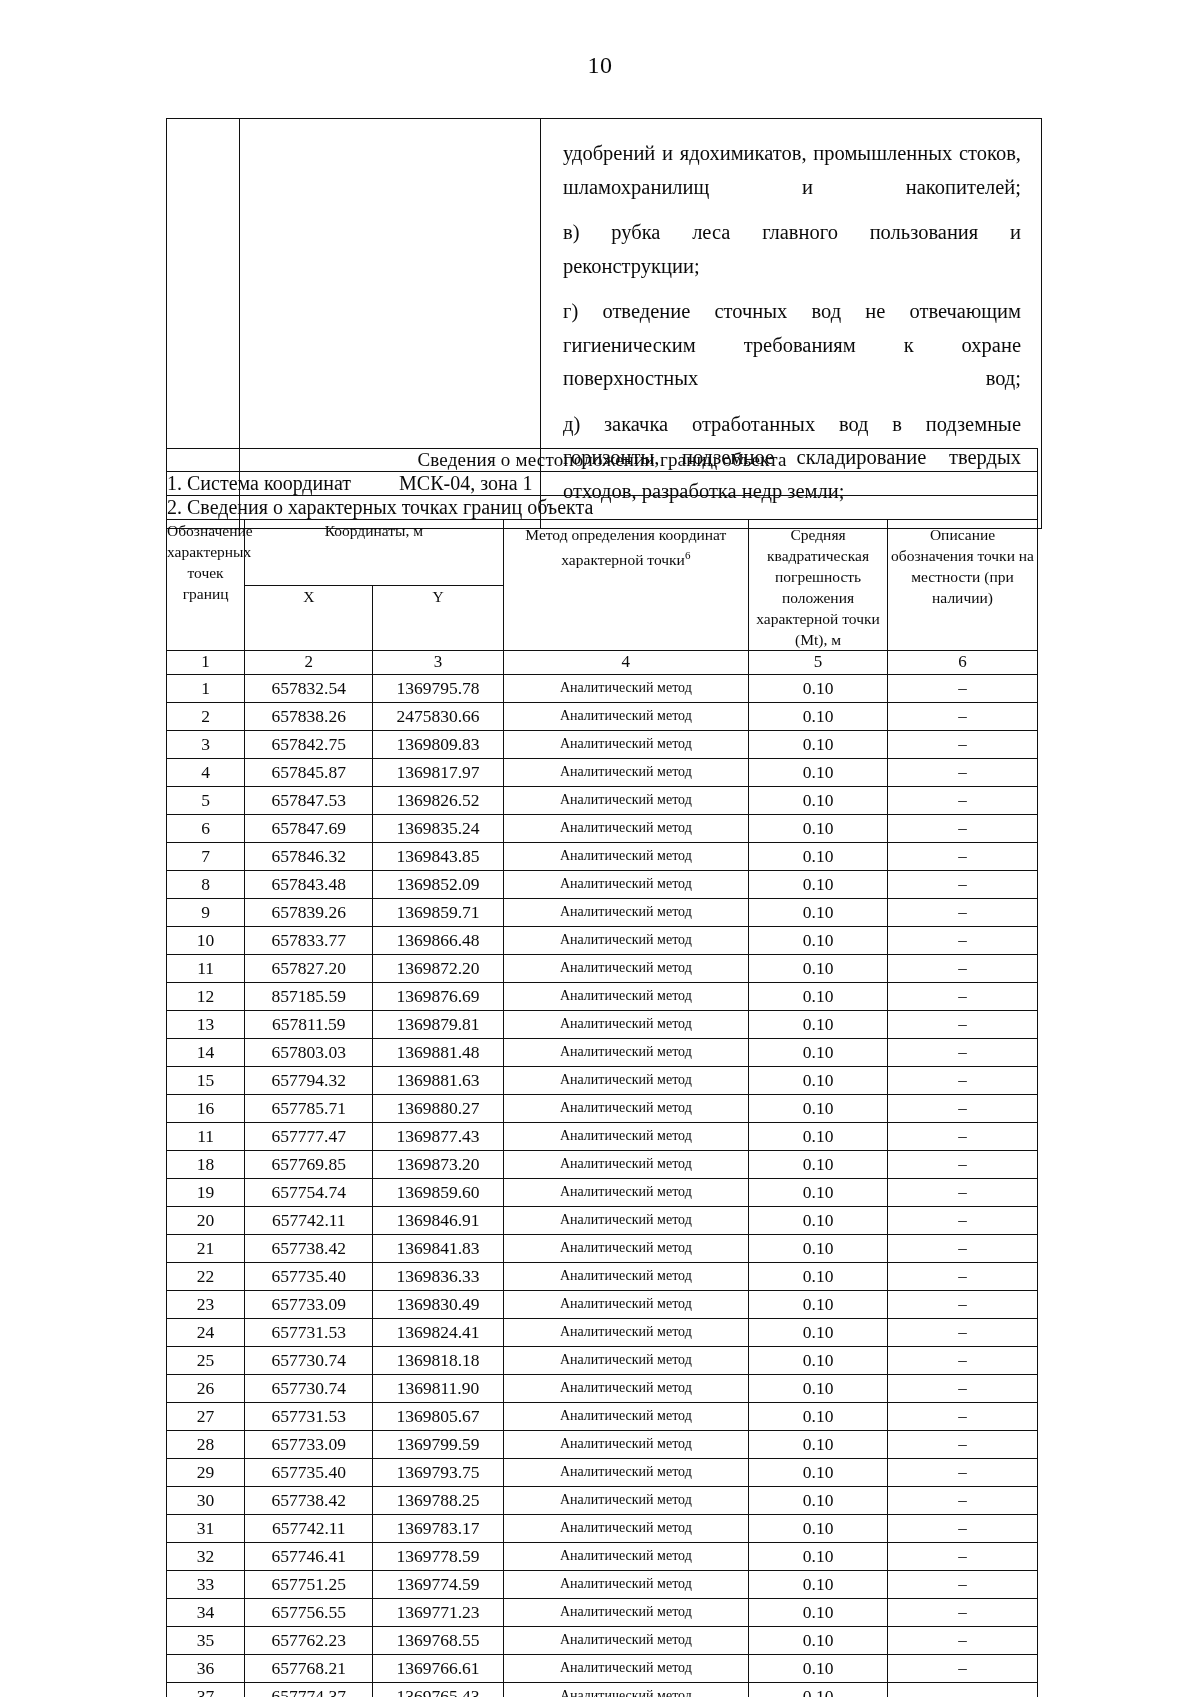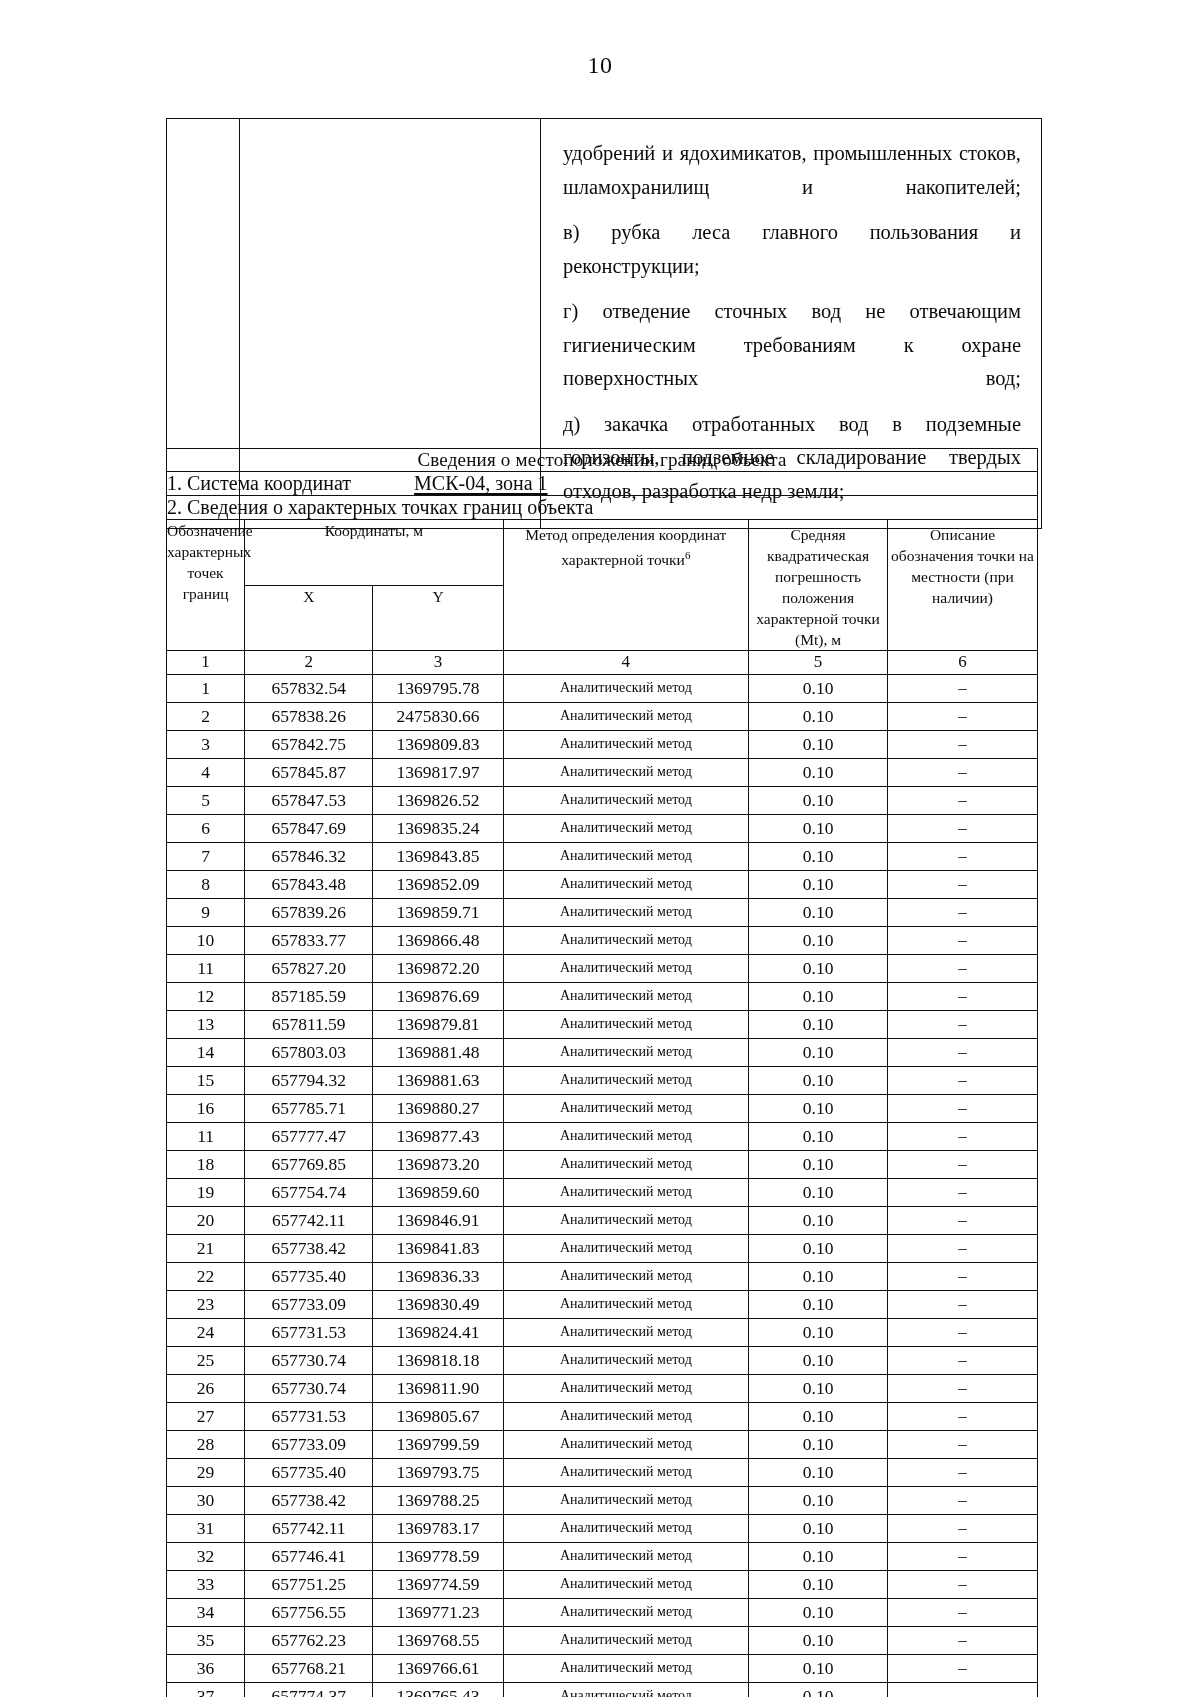--- a/index.html
+++ b/index.html
@@ -91,22 +91,21 @@
     padding: 4px 0 5px 0;
     letter-spacing: 0.2px;
   }
   .band-line {
     font-size: 20px;
     padding: 3px 0 4px 6px;
     white-space: nowrap;
   }
   .band-line .crs-value {
     display: inline-block;
-    margin-left: 63px;
-    text-decoration: underline;
+    margin-left: 48px;
     text-underline-offset: 3px;
   }
 
   
   .hdr {
     text-align: center;
     font-size: 15.5px;
     line-height: 21px;
     vertical-align: top;
     padding: 3px 2px 2px 2px;

